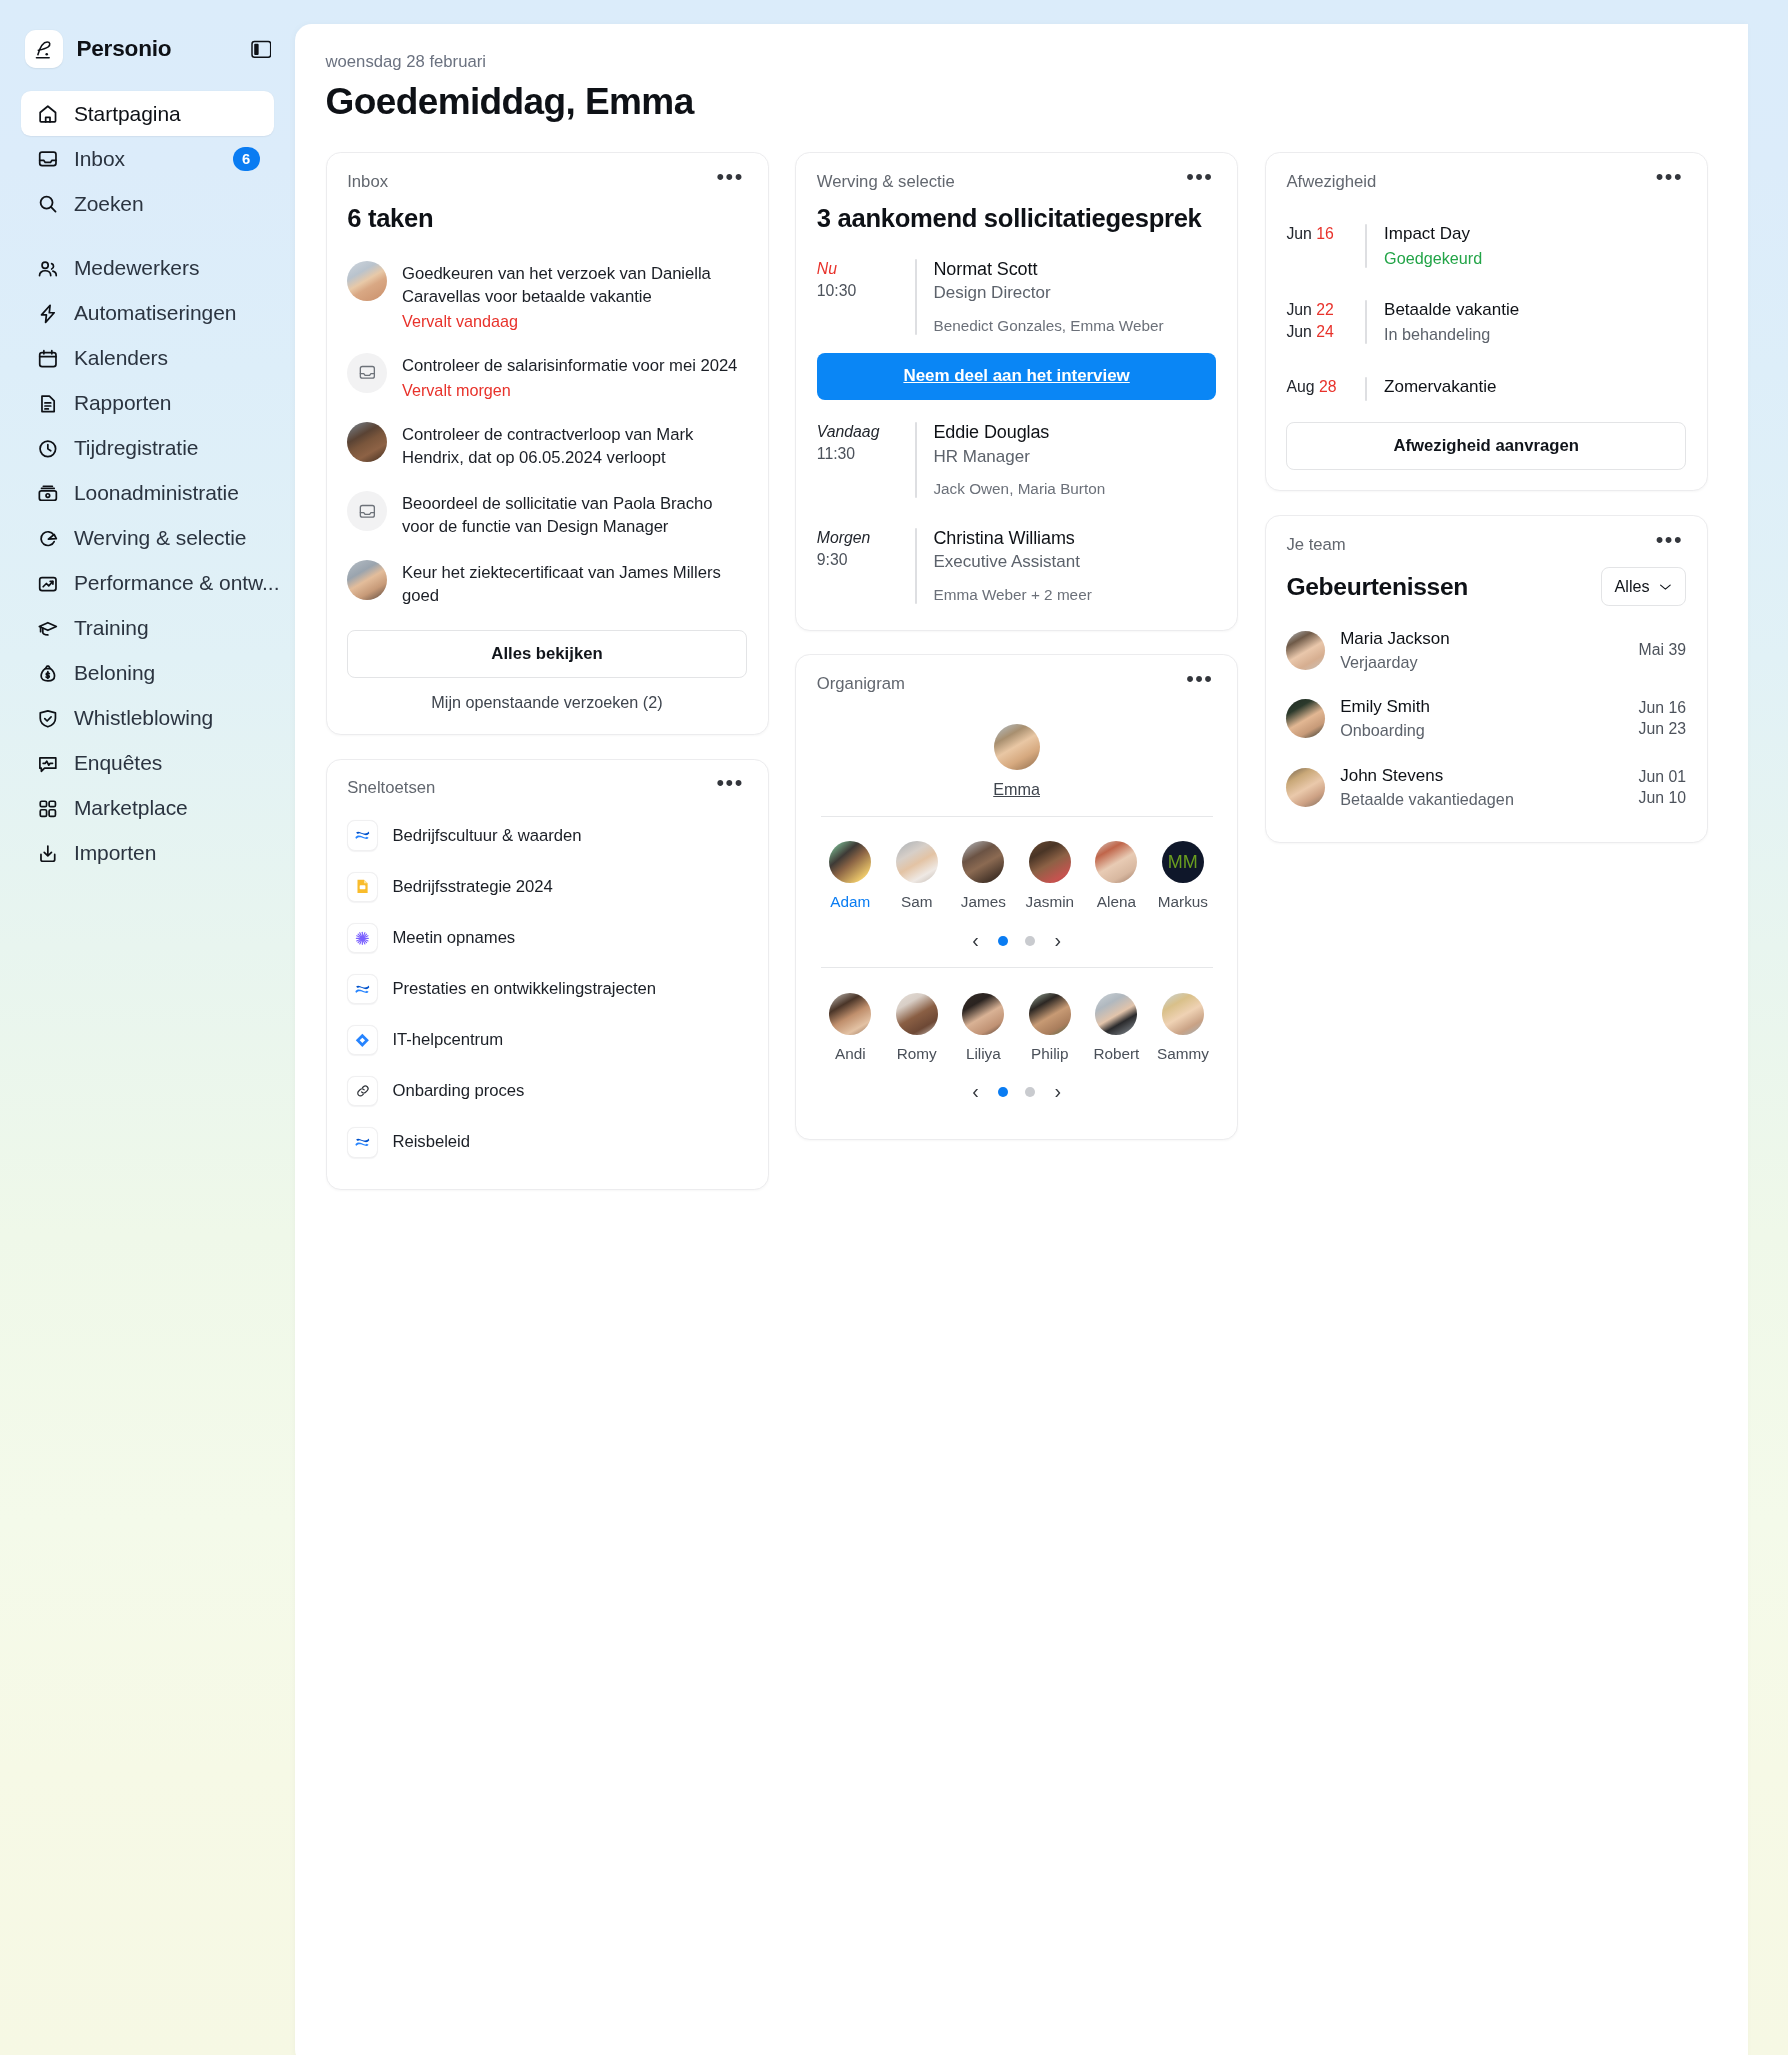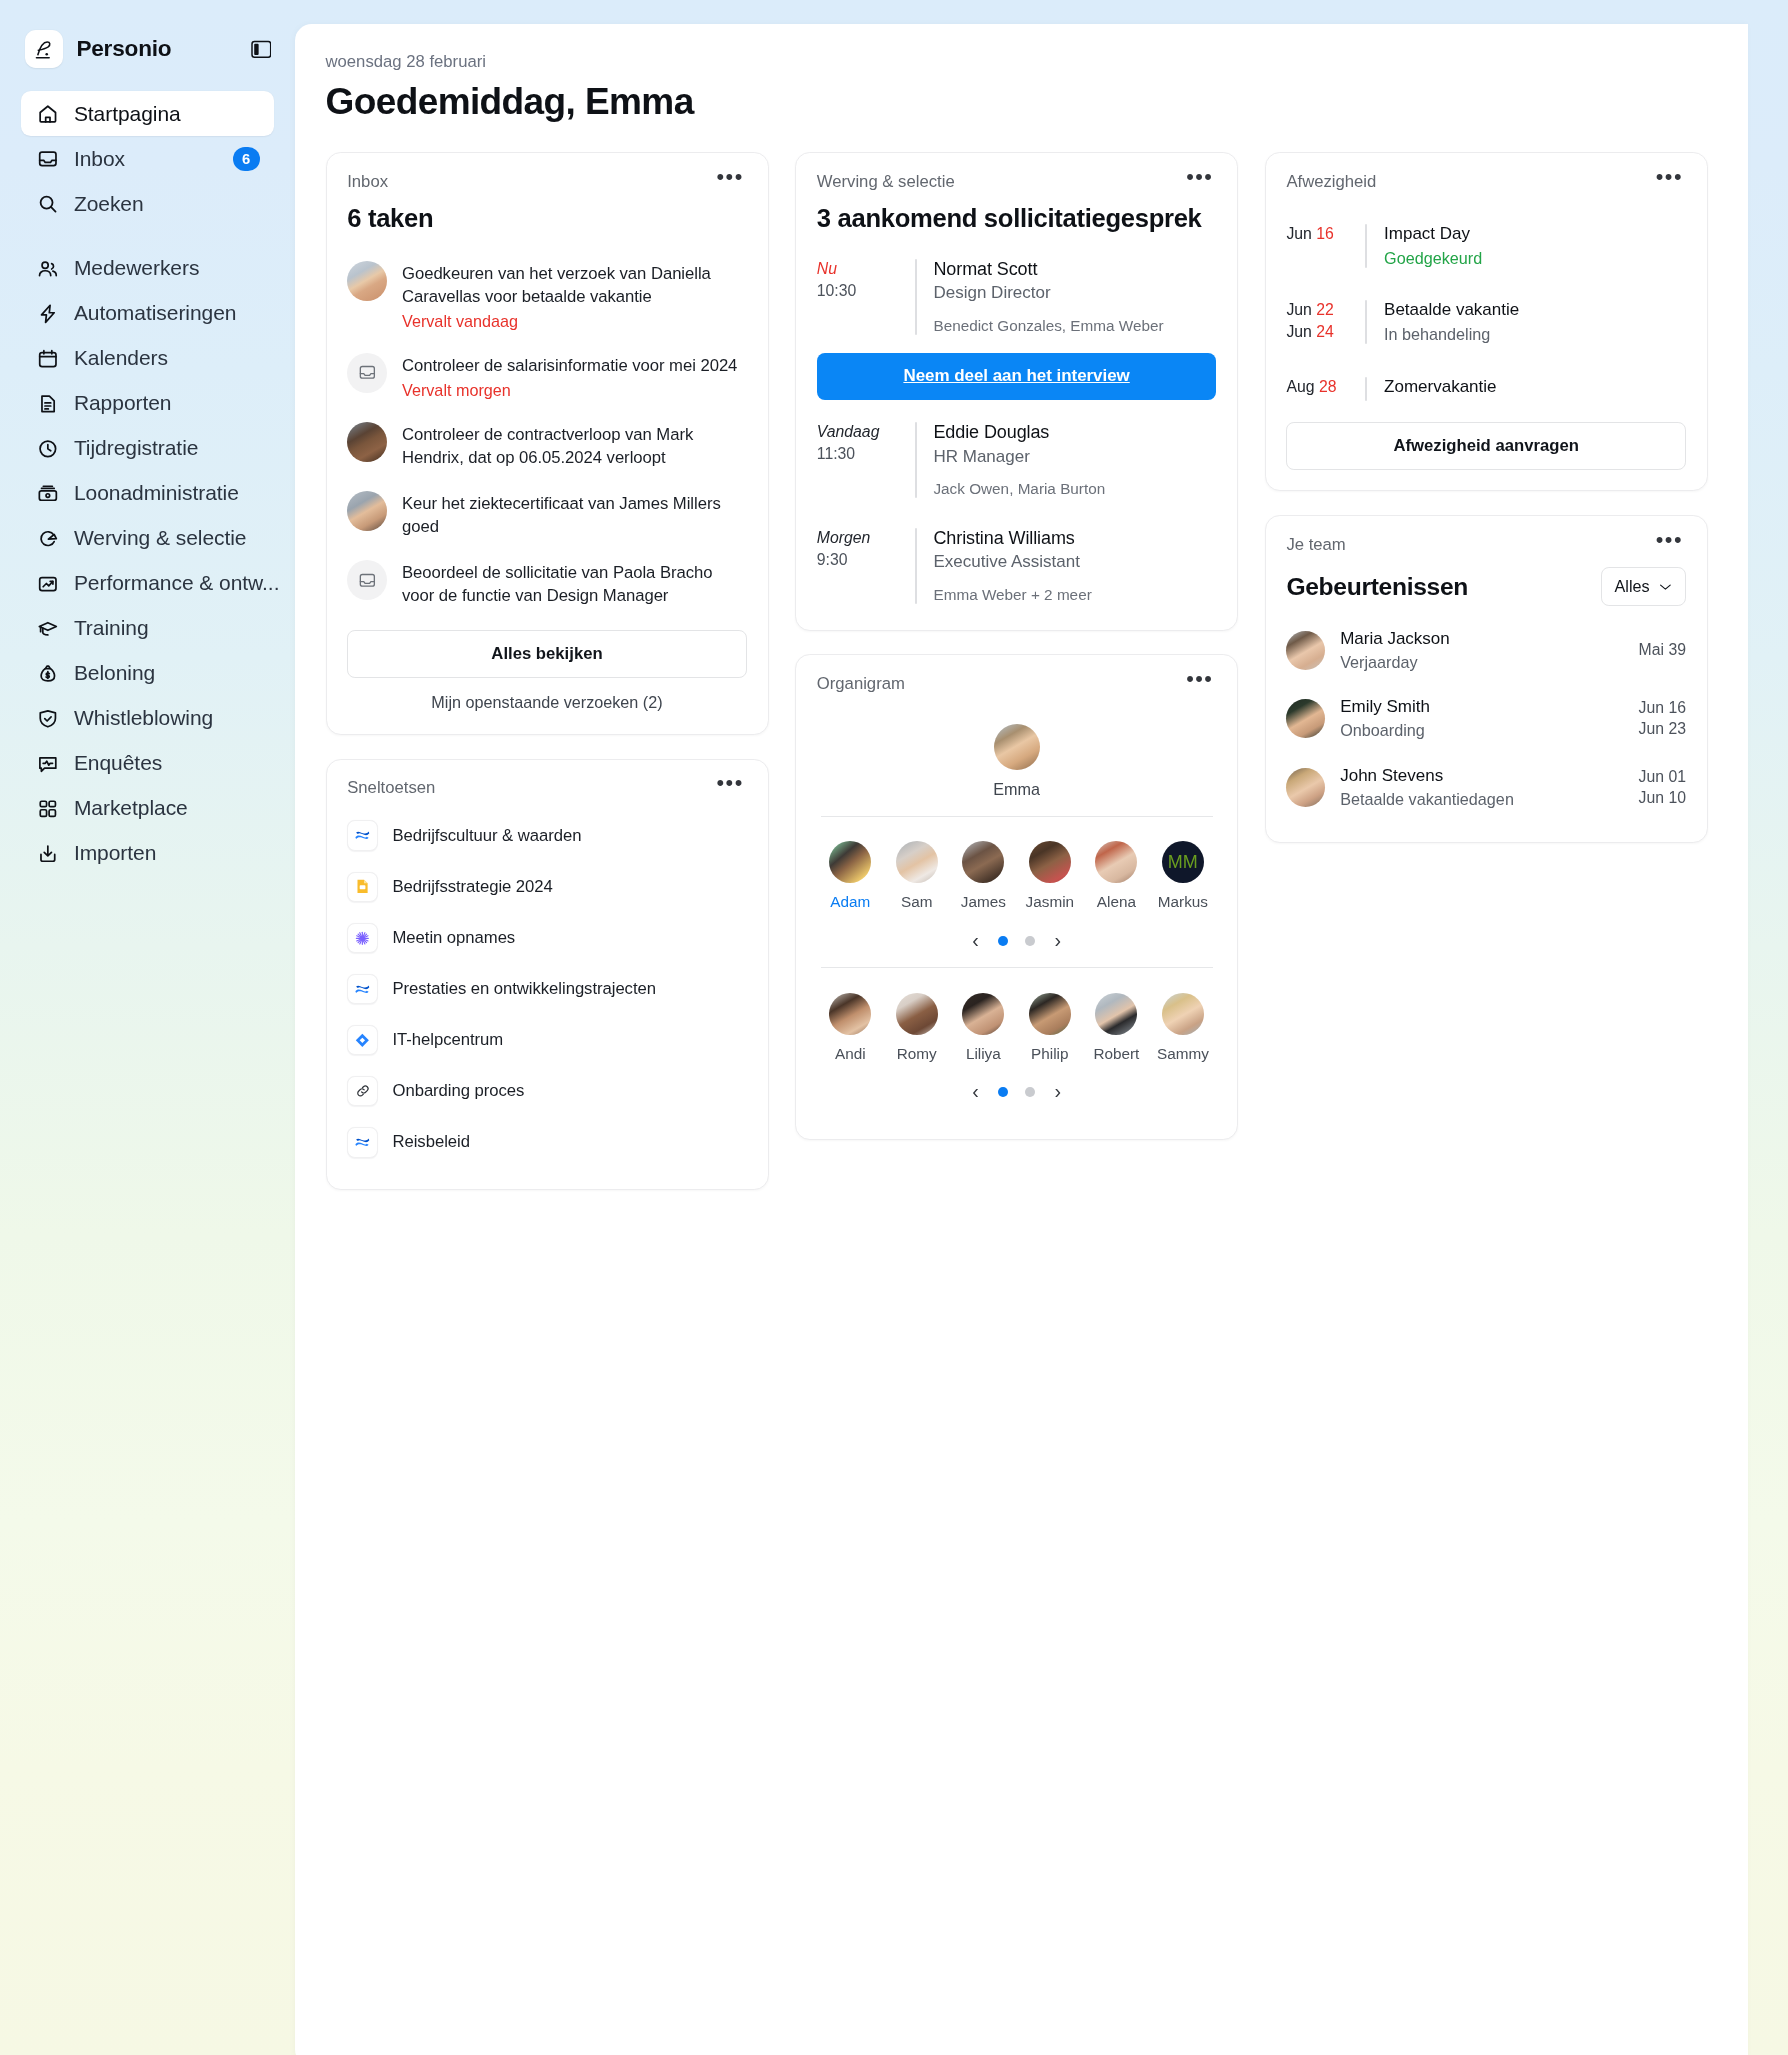--- a/index.html
+++ b/index.html
@@ -205,21 +205,21 @@
     padding: 13.3px 0; margin: 12.8px 0 14.8px;
     cursor: pointer; letter-spacing: -0.05px; text-decoration: underline;
   }
 
   
   .org-root {
     display: flex; flex-direction: column; align-items: center;
     padding: 25.6px 0 16.7px;
   }
   .org-root .avatar { width: 46px; height: 46px; }
-  .org-root-name { font-size: 16.2px; color: #3f454e; margin-top: 9.8px; }
+  .org-root-name { font-size: 16.2px; color: #3f454e; margin-top: 9.8px; text-decoration: underline; }
   .org-divider { height: 1px; background: #e6e7e9; margin: 0 3.9px; }
   .org-row {
     display: flex; justify-content: space-between;
     padding: 24.6px 3px 0;
   }
   .org-person {
     display: flex; flex-direction: column;
     align-items: center; width: 61px; cursor: pointer;
   }
   .org-person .avatar { width: 42px; height: 42px; }
@@ -536,35 +536,35 @@
         </div>
 
         <div class="task">
           <div class="avatar" style="background-image:linear-gradient(150deg,#7c8a96 0%,#5a4334 34%,#7a563c 50%,#8d6245 70%,#3c2a1d 100%)"></div>
           <div class="task-body">
             <div class="task-text">Controleer de contractverloop van Mark Hendrix, dat op 06.05.2024 verloopt</div>
           </div>
         </div>
 
         <div class="task">
-          <div class="avatar" style="background-image:linear-gradient(150deg,#b6bec6 0%,#9aa4ae 32%,#e3bd9b 50%,#c79a78 72%,#55443a 100%)"></div>
-          <div class="task-body">
-            <div class="task-text">Keur het ziektecertificaat van James Millers goed</div>
-          </div>
-        </div>
-
-        <div class="task">
           <div class="avatar-placeholder">
             <svg width="18.7" height="18.7" viewBox="0 0 24 24" fill="none" stroke="#6d7279" stroke-width="1.7" stroke-linecap="round" stroke-linejoin="round">
               <rect x="3" y="4.5" width="18" height="15" rx="2.6"></rect>
               <path d="M3 13.6h4.4l1.7 2.4h5.8l1.7-2.4H21"></path>
             </svg>
           </div>
           <div class="task-body">
             <div class="task-text">Beoordeel de sollicitatie van Paola Bracho voor de functie van Design Manager</div>
+          </div>
+        </div>
+
+        <div class="task">
+          <div class="avatar" style="background-image:linear-gradient(150deg,#b6bec6 0%,#9aa4ae 32%,#e3bd9b 50%,#c79a78 72%,#55443a 100%)"></div>
+          <div class="task-body">
+            <div class="task-text">Keur het ziektecertificaat van James Millers goed</div>
           </div>
         </div>
 
         <button class="ghost-btn">Alles bekijken</button>
         <div class="link-row">Mijn openstaande verzoeken (2)</div>
       </section>
 
       <section class="card">
         <div class="card-head">
           <span class="card-eyebrow">Sneltoetsen</span>

